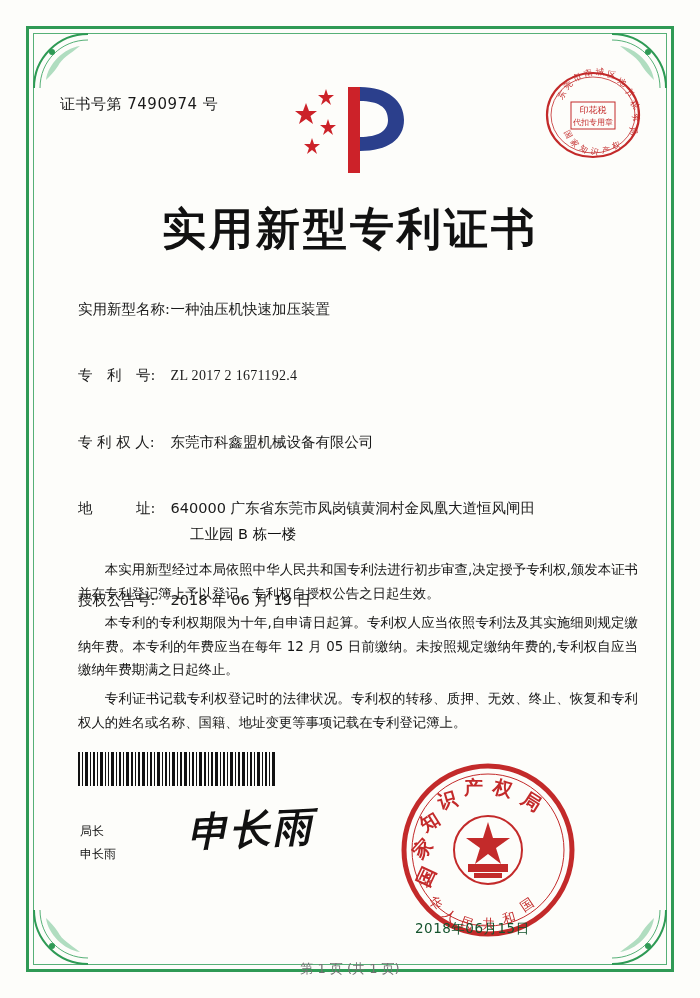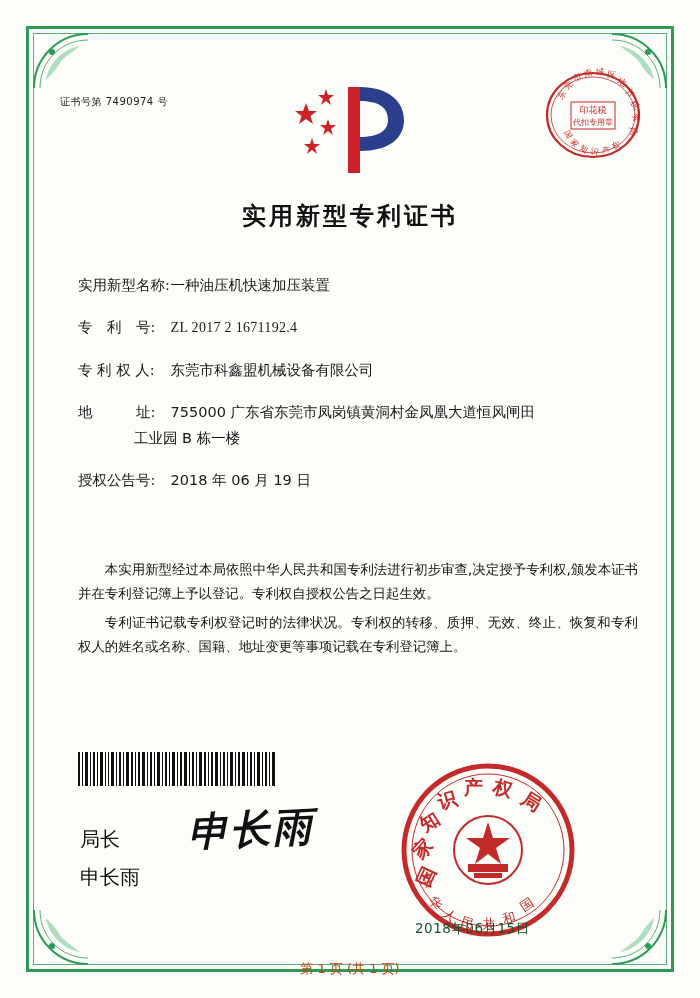--- a/index.html
+++ b/index.html
@@ -55,21 +55,21 @@
   .content {
     position: absolute;
     left: 60px; top: 60px;
     width: 580px;
     height: 880px;
   }
 
   .cert-no {
     position: absolute;
     left: 0; top: 35px;
-    font-size: 10px;
+    font-size: 15px;
     letter-spacing: 0.5px;
     color: #1a1a1a;
   }
 
   
   .logo {
     position: absolute;
     left: 232px; top: 15px;
     width: 120px; height: 105px;
   }
@@ -80,21 +80,21 @@
     right: -8px; top: 0px;
     width: 110px; height: 110px;
   }
 
   .title {
     position: absolute;
     left: 0; top: 140px;
     width: 580px;
     text-align: center;
     font-family: "DejaVu Serif", "Liberation Serif", serif;
-    font-size: 24px;
+    font-size: 44px;
     font-weight: bold;
     letter-spacing: 3px;
     color: #111;
   }
 
   
   .fields {
     position: absolute;
     left: 18px; top: 215px;
     width: 562px;
@@ -107,25 +107,26 @@
     white-space: nowrap;
   }
   .flabel {
     display: inline-block;
     width: 88px;
     color: #1a1a1a;
   }
   .fvalue {
     display: inline-block;
     color: #1a1a1a;
+    margin-top: 24px;
   }
   .fvalue.mono { font-family: Liberation Serif, serif; font-size: 14px; letter-spacing: 0.3px;}
   .addr-cont {
     display: block;
-    margin-left: 56px;
+    margin-left: 112px;
     margin-top: 4px;
   }
   .frow.two-col .right {
     position: absolute;
     left: 330px;
     top: 0;
   }
   .frow.two-col .right .flabel { width: 92px; }
 
   
@@ -148,21 +149,21 @@
     position: absolute;
     left: 18px; top: 692px;
     width: 200px;
     height: 34px;
   }
 
   
   .sig-label {
     position: absolute;
     left: 20px; top: 760px;
-    font-size: 20px;
+    font-size: 12px;
     line-height: 1.9;
   }
   .sig-hand {
     position: absolute;
     left: 128px; top: 742px;
     font-family: "DejaVu Serif", "Liberation Serif", serif;
     font-size: 40px;
     font-weight: bold;
     font-style: italic;
     letter-spacing: 2px;
@@ -183,21 +184,21 @@
     color: #14532d;
     letter-spacing: 0.5px;
   }
 
   .footer {
     position: absolute;
     left: 0; top: 900px;
     width: 580px;
     text-align: center;
     font-size: 13px;
-    color: #c2410c;
+    color: #737373;
   }
 </style>
 </head>
 <body>
 
 <div class="page">
 
   <div class="border-outer"></div>
   <div class="border-inner"></div>
 
@@ -298,33 +299,34 @@
       </div>
 
 
       <div class="frow">
         <span class="flabel">专 利 权 人:</span>
         <span class="fvalue">东莞市科鑫盟机械设备有限公司</span>
       </div>
 
       <div class="frow">
         <span class="flabel">地　　　址:</span>
-        <span class="fvalue">755000  广东省东莞市凤岗镇黄洞村金凤凰大道恒风闸田</span>
+        <span class="fvalue">640000  广东省东莞市凤岗镇黄洞村金凤凰大道恒风闸田</span>
         <span class="addr-cont">工业园 B 栋一楼</span>
       </div>
 
       <div class="frow two-col">
         <span class="flabel">授权公告号:</span>
         <span class="fvalue">2018 年 06 月 19 日</span>
       </div>
 
     </div>
 
     <div class="paras">
       <p>本实用新型经过本局依照中华人民共和国专利法进行初步审查,决定授予专利权,颁发本证书并在专利登记簿上予以登记。专利权自授权公告之日起生效。</p>
+      <p>本专利的专利权期限为十年,自申请日起算。专利权人应当依照专利法及其实施细则规定缴纳年费。本专利的年费应当在每年 12 月 05 日前缴纳。未按照规定缴纳年费的,专利权自应当缴纳年费期满之日起终止。</p>
       <p>专利证书记载专利权登记时的法律状况。专利权的转移、质押、无效、终止、恢复和专利权人的姓名或名称、国籍、地址变更等事项记载在专利登记簿上。</p>
     </div>
 
     <div class="barcode">
       <svg width="200" height="34" viewBox="0 0 200 34">
         <g fill="#111">
           <rect x="0" y="0" width="2" height="34"></rect>
             <rect x="4" y="0" width="1" height="34"></rect>
           <rect x="7" y="0" width="3" height="34"></rect>
             <rect x="12" y="0" width="1" height="34"></rect>

